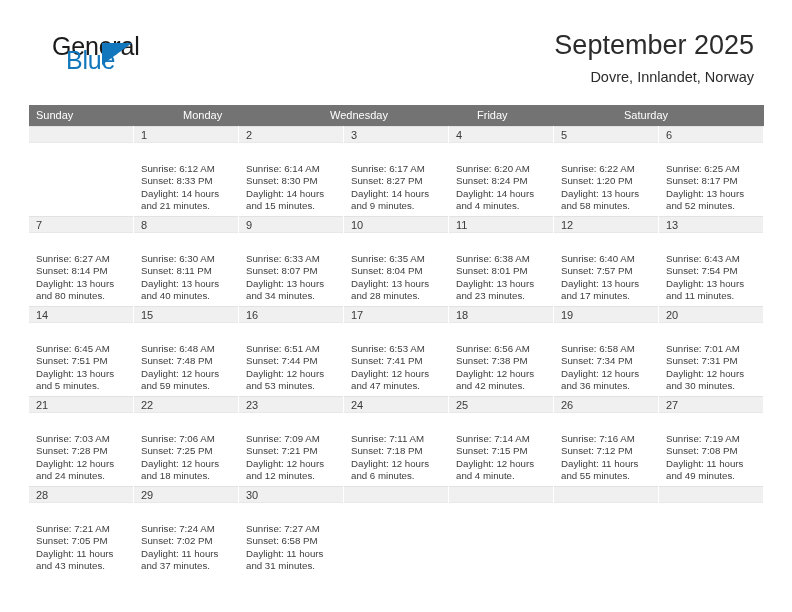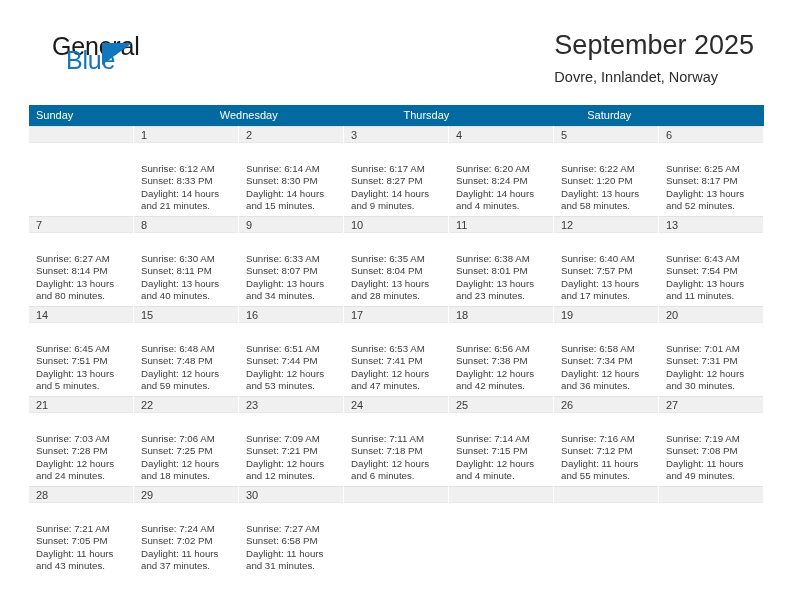--- a/index.html
+++ b/index.html
@@ -64,20 +64,21 @@
     width: 0;
     height: 0;
     border-left: 30px solid #1277bd;
     border-bottom: 22px solid transparent;
   }
 
   .title-block {
     position: absolute;
     right: 38px;
     top: 28px;
+    text-align: right;
     margin-left: 44px;
   }
   .cal-title {
     font-size: 27px;
     color: #2b2b2b;
     line-height: 34px;
     white-space: nowrap;
     font-weight: normal;
     margin: 0;
   }
@@ -92,21 +93,21 @@
   
   .calendar {
     position: absolute;
     left: 29px;
     top: 105px;
     width: 735px;
   }
 
   .dow-row {
     display: flex;
-    background: #0369a1;
+    background: #737373;
     height: 21px;
   }
   .dow-cell {
     flex: 1 1 105px;
     width: 105px;
     color: #ffffff;
     font-size: 11px;
     line-height: 21px;
     padding-left: 7px;
     white-space: nowrap;
@@ -171,22 +172,23 @@
       <h1 class="cal-title">September 2025</h1>
       <div class="cal-subtitle">Dovre, Innlandet, Norway</div>
     </div>
 
   </div>
 
   <div class="calendar">
 
     <div class="dow-row">
       <div class="dow-cell">Sunday</div>
+      <div class="dow-cell">Monday</div>
       <div class="dow-cell">Wednesday</div>
-      <div class="dow-cell">Thursday</div>
+      <div class="dow-cell">Friday</div>
       <div class="dow-cell">Saturday</div>
     </div>
 
     <div id="weeks-container">
         <div class="week-row">
           <div class="day-cell empty">
             <div class="day-num-bar">
               <span class="day-num"></span>
             </div>
             <div class="day-body"></div>

